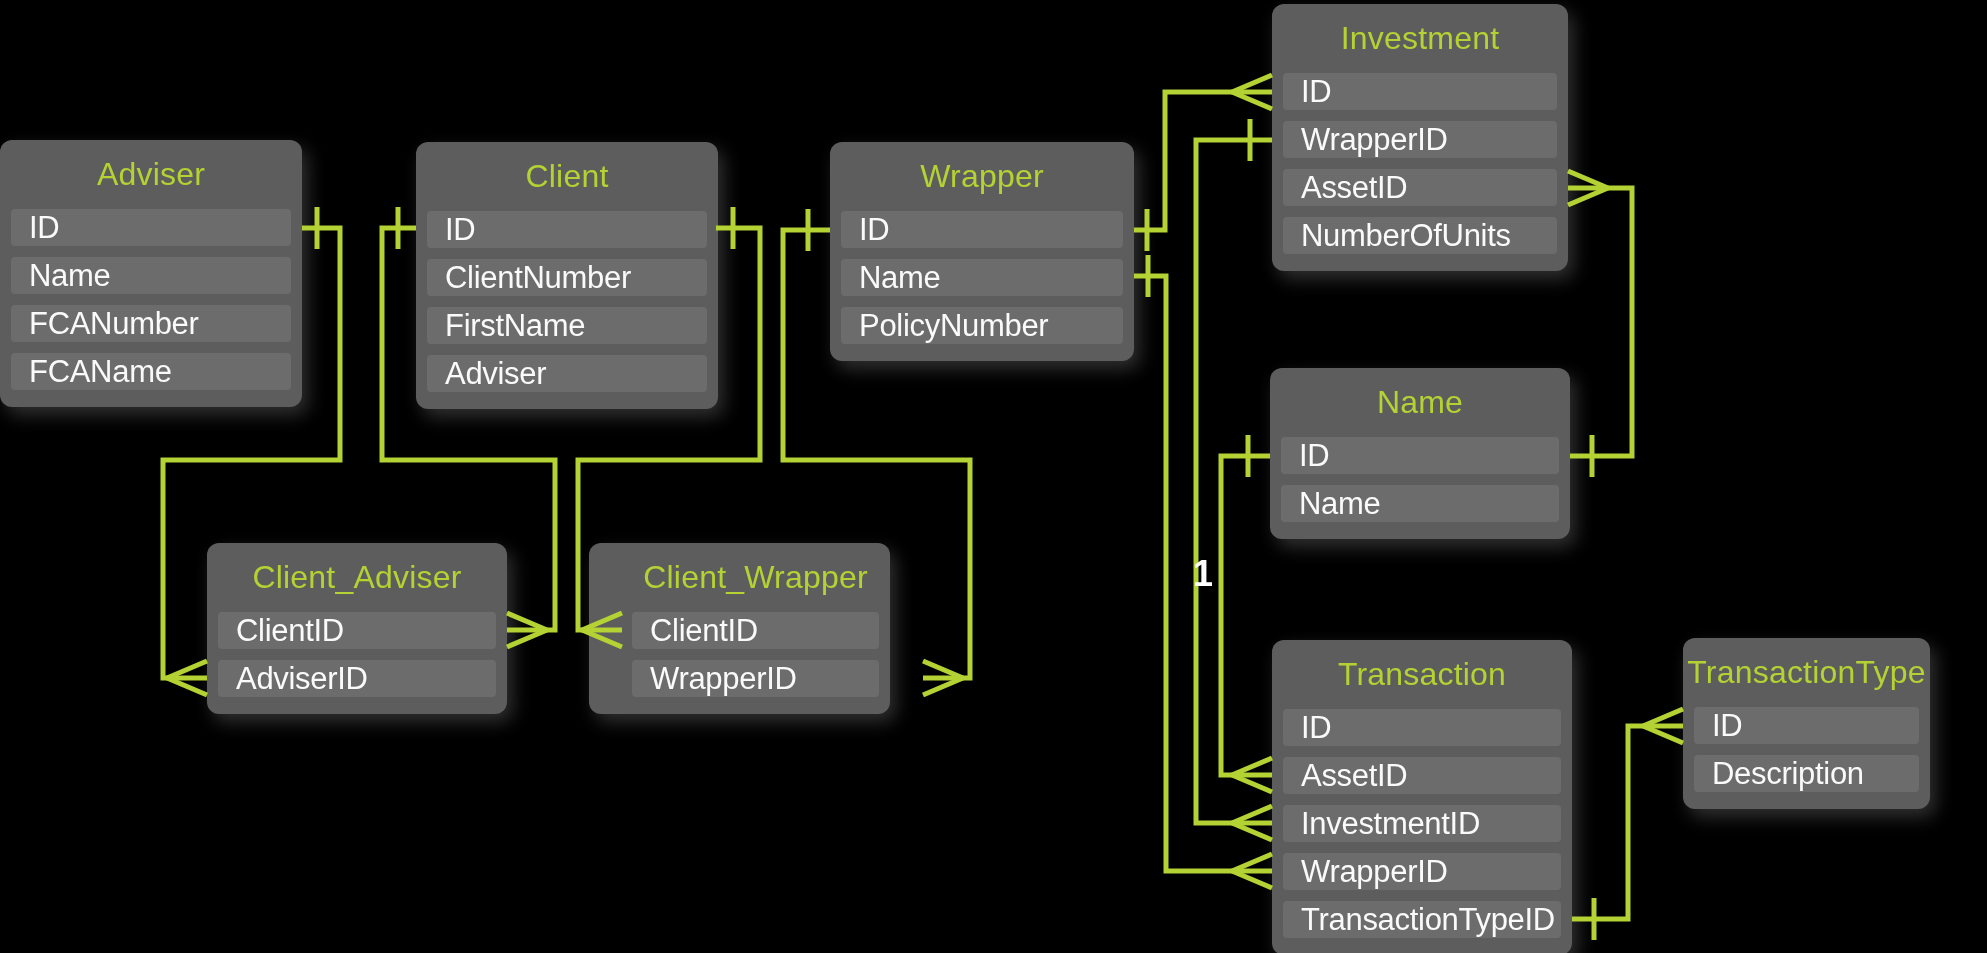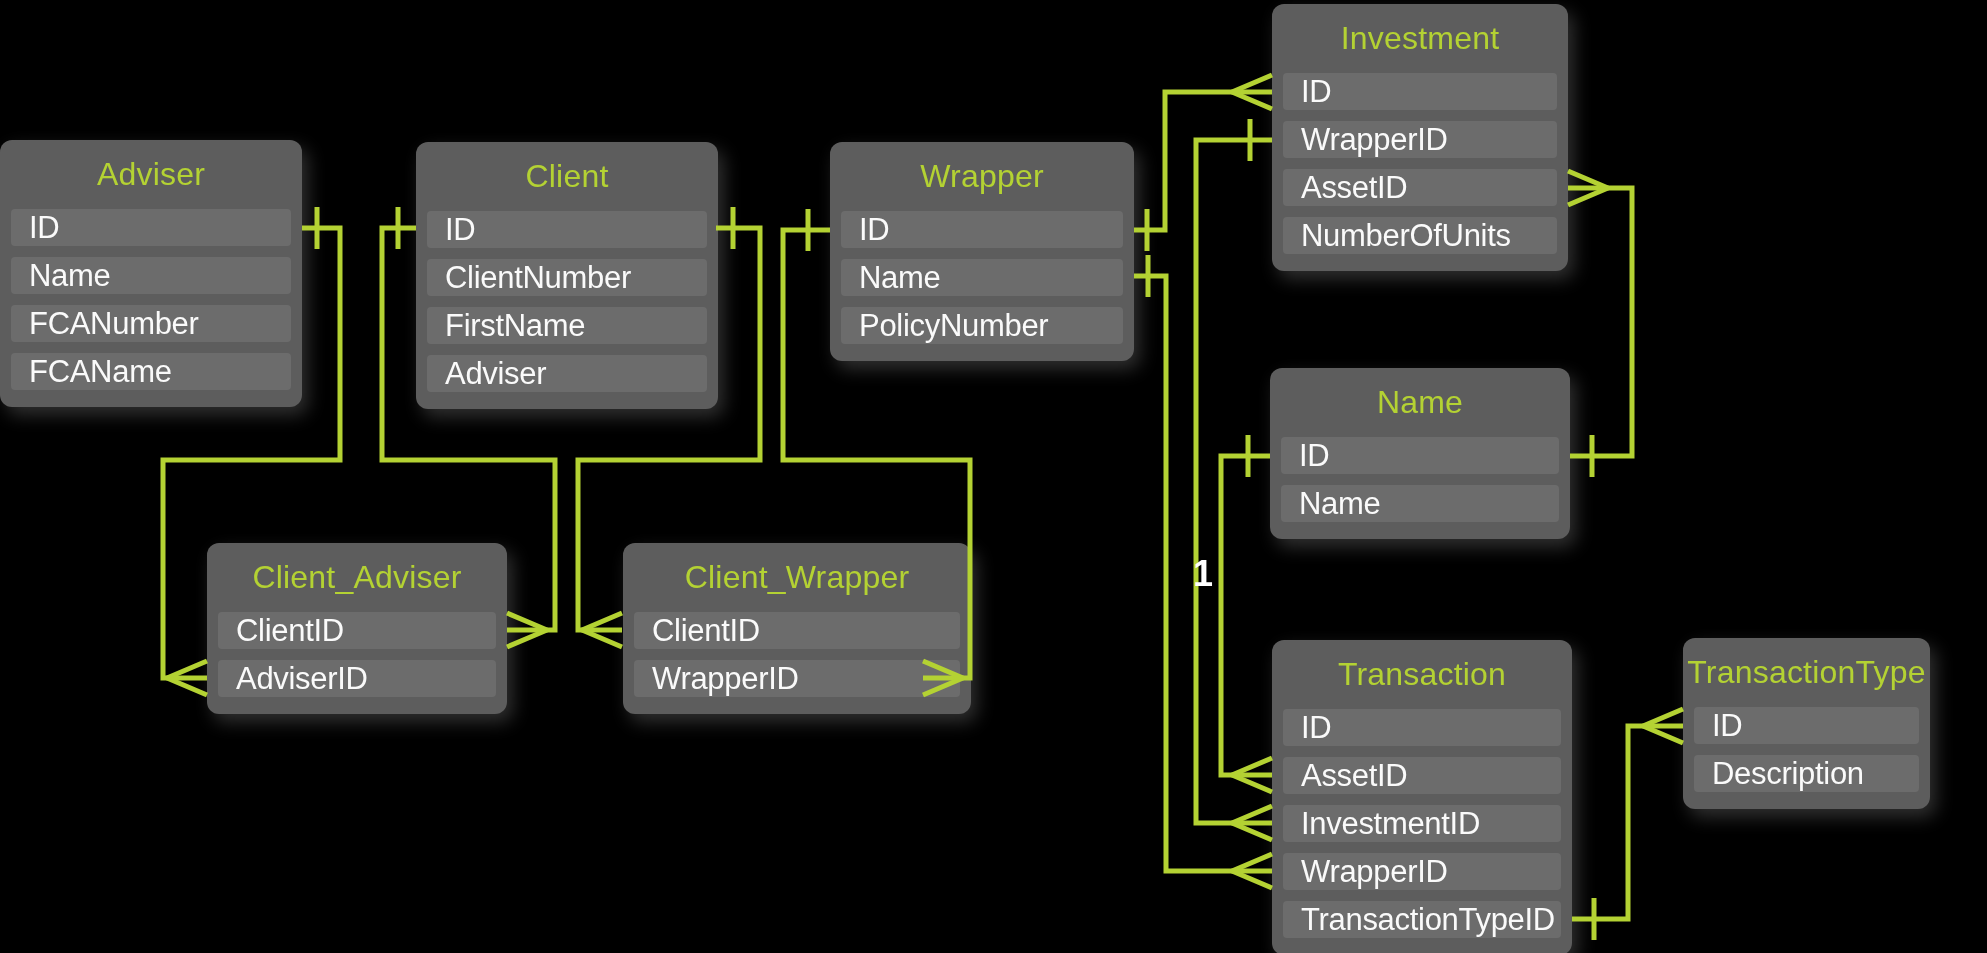--- a/index.html
+++ b/index.html
@@ -168,21 +168,21 @@
       <div class="etitle">Client_Adviser</div>
       <div class="erows">
         <div class="erow">
           <span>ClientID</span>
         </div>
         <div class="erow">
           <span>AdviserID</span>
         </div>
       </div>
     </div>
-    <div class="etable" style="left: 623px; top: 543px; width: 348px;">
+    <div class="etable" style="left: 589px; top: 543px; width: 301px; padding-left: 32px;">
       <div class="etitle">Client_Wrapper</div>
       <div class="erows">
         <div class="erow">
           <span>ClientID</span>
         </div>
         <div class="erow">
           <span>WrapperID</span>
         </div>
       </div>
     </div>

